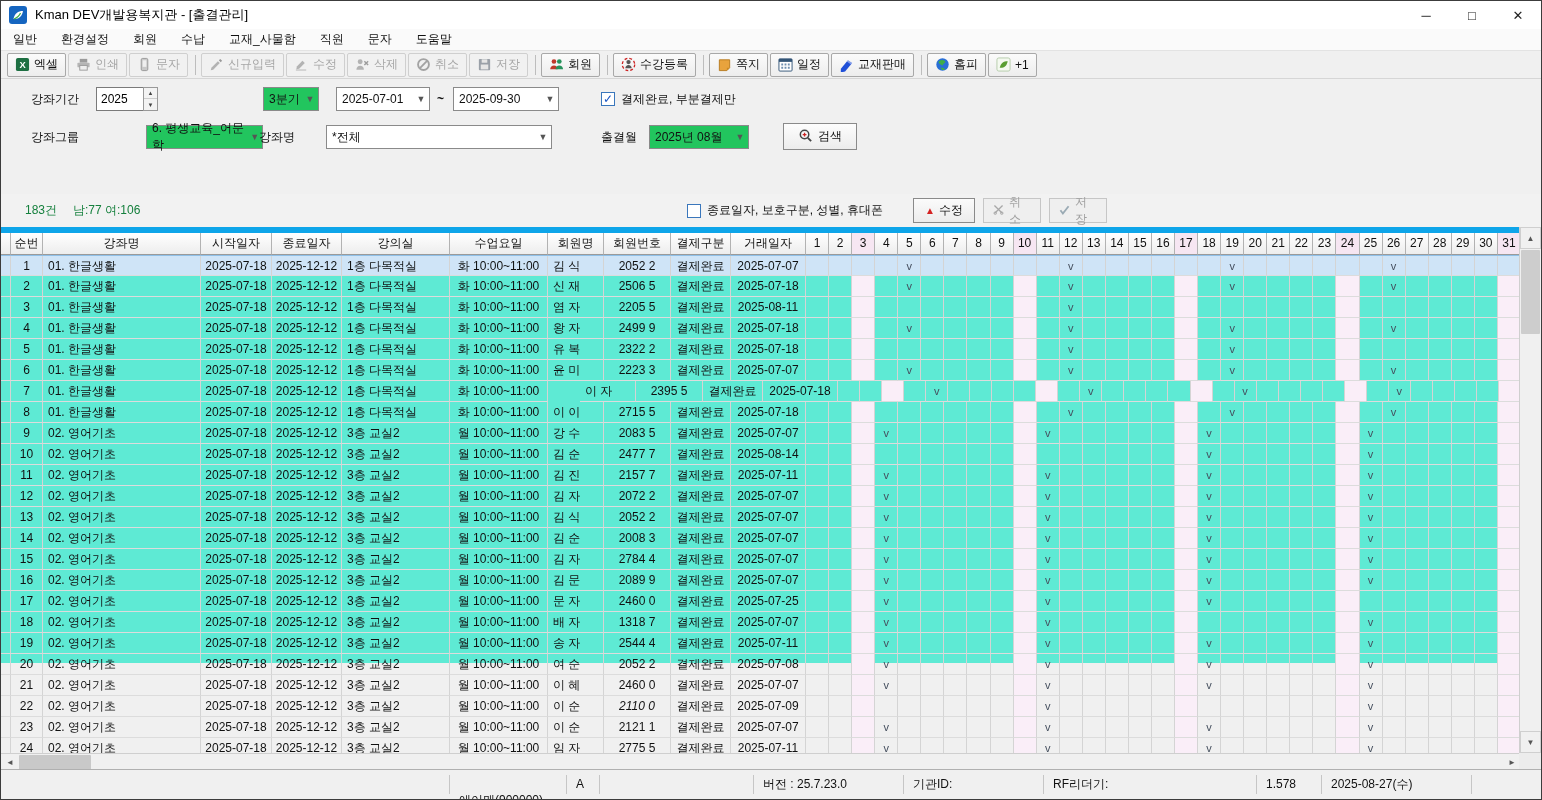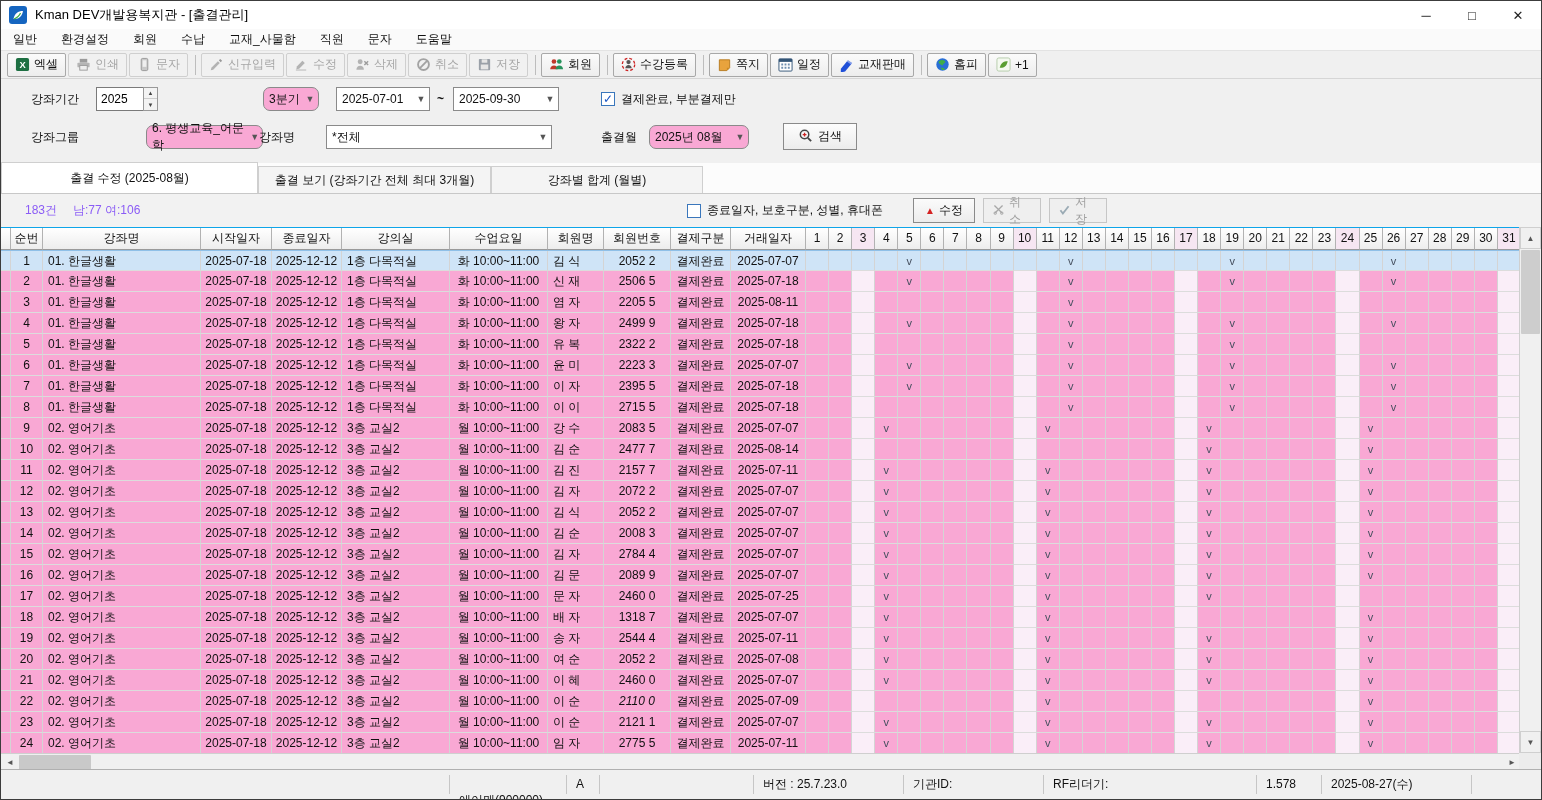--- a/index.html
+++ b/index.html
@@ -25,42 +25,42 @@
 .sep { width:1px; height:20px; background:#bdbdbd; margin:0 5px; }
 
 
 .filters { position:absolute; top:78px; left:0; right:0; height:84px; background:#f0f0f0; }
 .flabel { position:absolute; line-height:24px; }
 .finput { position:absolute; height:24px; background:#fff; border:1px solid #7a7a7a; padding:0 4px; line-height:22px; font-size:12px; font-family:"Liberation Sans",sans-serif; }
 .spinner { position:absolute; width:15px; height:24px; border:1px solid #999; background:#f3f3f3; }
 .spinner div { height:11px; display:flex; align-items:center; justify-content:center; font-size:6px; color:#444; border-bottom:1px solid #ccc; }
 .spinner div:last-child { border-bottom:none; }
 .sel { position:absolute; height:24px; background:#fff; border:1px solid #8a8a8a; display:flex; align-items:center; padding-left:5px; }
-.sel.gray { background:#f9a8d4;border-radius:7px; }
+.sel.gray { background:#22c55e; }
 .sel .chev { margin-left:auto; width:16px; text-align:center; color:#555; font-size:9px; }
 .chkbox { position:absolute; width:14px; height:14px; border:1px solid #3a77bc; background:#fff; display:flex; align-items:center; justify-content:center; color:#1a56c4; font-size:12px; line-height:12px; }
 .search-btn { position:absolute; height:27px; border:1px solid #8a8a8a; background:linear-gradient(#fdfdfd,#ececec); display:flex; align-items:center; justify-content:center; gap:5px; padding:0 10px; }
 .search-btn svg { width:15px; height:15px; }
 
 
 .tabbar { position:absolute; top:162px; left:0; right:0; height:31px; background:#fcfcfc; border-bottom:1px solid #c8c8c8; }
 .tab { position:absolute; bottom:0; height:27px; background:#f4f4f4; border:1px solid #cfcfcf; border-bottom:none; display:flex; align-items:center; justify-content:center; }
 .tab.active { height:31px; background:#fff; z-index:2; }
 
 
 .inforow { position:absolute; top:193px; left:0; right:0; height:33px; background:#f2f2f2; }
-.blue { color:#8b5cf6; }
+.blue { color:#15803d; }
 .inforow .txt { position:absolute; line-height:33px; }
 .ibtn { position:absolute; top:4px; height:25px; border:1px solid #8a8a8a; background:linear-gradient(#fbfbfb,#ececec); display:flex; align-items:center; justify-content:center; gap:4px; padding:0 8px; }
 .ibtn.disabled { color:#a0a0a0; border-color:#c6c6c6; background:#efefef; }
 .ibtn svg { width:13px; height:13px; }
 .tri-red { color:#d42222; font-size:10px; }
 
 
-.grid { position:absolute; top:226px; left:0; width:1520px; height:526px; background:#f9a8d4; border-top:1px solid #0ea5e9; }
+.grid { position:absolute; top:226px; left:0; width:1520px; height:436px; background:#5eead4; border-top:6px solid #0ea5e9; }
 .ghead { display:flex; height:22px; }
 .gcell { border-right:1px solid #d4d4d4; border-bottom:1px solid #dcdcdc; overflow:hidden; white-space:nowrap; line-height:20px; flex:none; }
 .ghead .gcell { background:linear-gradient(#ffffff,#ededed); border-right:1px solid #b2b2b2; border-bottom:1px solid #9a9a9a; text-align:center; line-height:21px; }
 .grow { display:flex; height:21px; }
 .grow.selected .gcell, .grow.selected .dcell { background:#cfe4f7 !important; }
 .grow.selected { border-top:1px solid #8fc0e8; }
 .days { display:flex; flex:1 1 auto; }
 .dcell { flex:1; border-right:1px solid #d4d4d4; border-bottom:1px solid #dcdcdc; text-align:center; overflow:hidden; line-height:20px; font-size:11px; color:#454f5e; }
 .ghead .dcell { background:linear-gradient(#ffffff,#ededed); border-right:1px solid #b2b2b2; border-bottom:1px solid #9a9a9a; color:#111; font-size:12px; line-height:21px; }
 .ghead .dcell.sun { background:#f6e6f2; }
@@ -272,25 +272,20 @@
     <div class="search-btn" style="left:782px; top:44px; width:74px;">
         <span><svg viewBox="0 0 16 16" width="15" height="15">
             <circle cx="7" cy="7" r="4.5" fill="none" stroke="#444" stroke-width="1.6"></circle>
             <path d="M10.5 10.5L14 14" stroke="#444" stroke-width="2"></path>
             <path d="M7 5v4M5 7h4" stroke="#cc2222" stroke-width="1.4"></path>
           </svg></span>
         <span>검색</span>
       </div>
   </div>
 
-  <div class="tabbar">
-    <div class="tab active" style="left:0; width:257px;">출결 수정 (2025-08월)</div>
-    <div class="tab" style="left:257px; width:233px;">출결 보기 (강좌기간 전체 최대 3개월)</div>
-    <div class="tab" style="left:490px; width:212px;">강좌별 합계 (월별)</div>
-  </div>
 
   <div class="inforow">
     <span class="txt blue" style="left:24px;">183건</span>
     <span class="txt blue" style="left:72px;">남:77  여:106</span>
     <span class="chkbox" style="left:686px; top:10px; color:#fff;"></span>
     <span class="txt" style="left:706px;">종료일자, 보호구분, 성별, 휴대폰</span>
     <div class="ibtn" style="left:912px; width:62px;">
         <span class="tri-red">▲</span>
         <span>수정</span>
       </div>
@@ -634,21 +629,21 @@
         </div>
       </div>
       <div class="grow">
         <div class="gcell ac" style="width: 10px;"></div>
         <div class="gcell ac" style="width: 32px;">7</div>
         <div class="gcell al" style="width: 158px;">01. 한글생활</div>
         <div class="gcell ac" style="width: 71px;">2025-07-18</div>
         <div class="gcell ac" style="width: 70px;">2025-12-12</div>
         <div class="gcell al" style="width: 108px;">1층 다목적실</div>
         <div class="gcell ac" style="width: 98px;">화 10:00~11:00</div>
-        <div class="gcell al" style="width: 56px;">이 자</div>
+        <div class="gcell al" style="width: 56px; margin-left: 32px;">이 자</div>
         <div class="gcell ac" style="width: 67px;">2395 5</div>
         <div class="gcell ac" style="width: 60px;">결제완료</div>
         <div class="gcell ac" style="width: 75px;">2025-07-18</div>
         <div class="days">
           <div class="dcell"></div>
           <div class="dcell"></div>
           <div class="dcell sun"></div>
           <div class="dcell"></div>
           <div class="dcell">v</div>
           <div class="dcell"></div>

